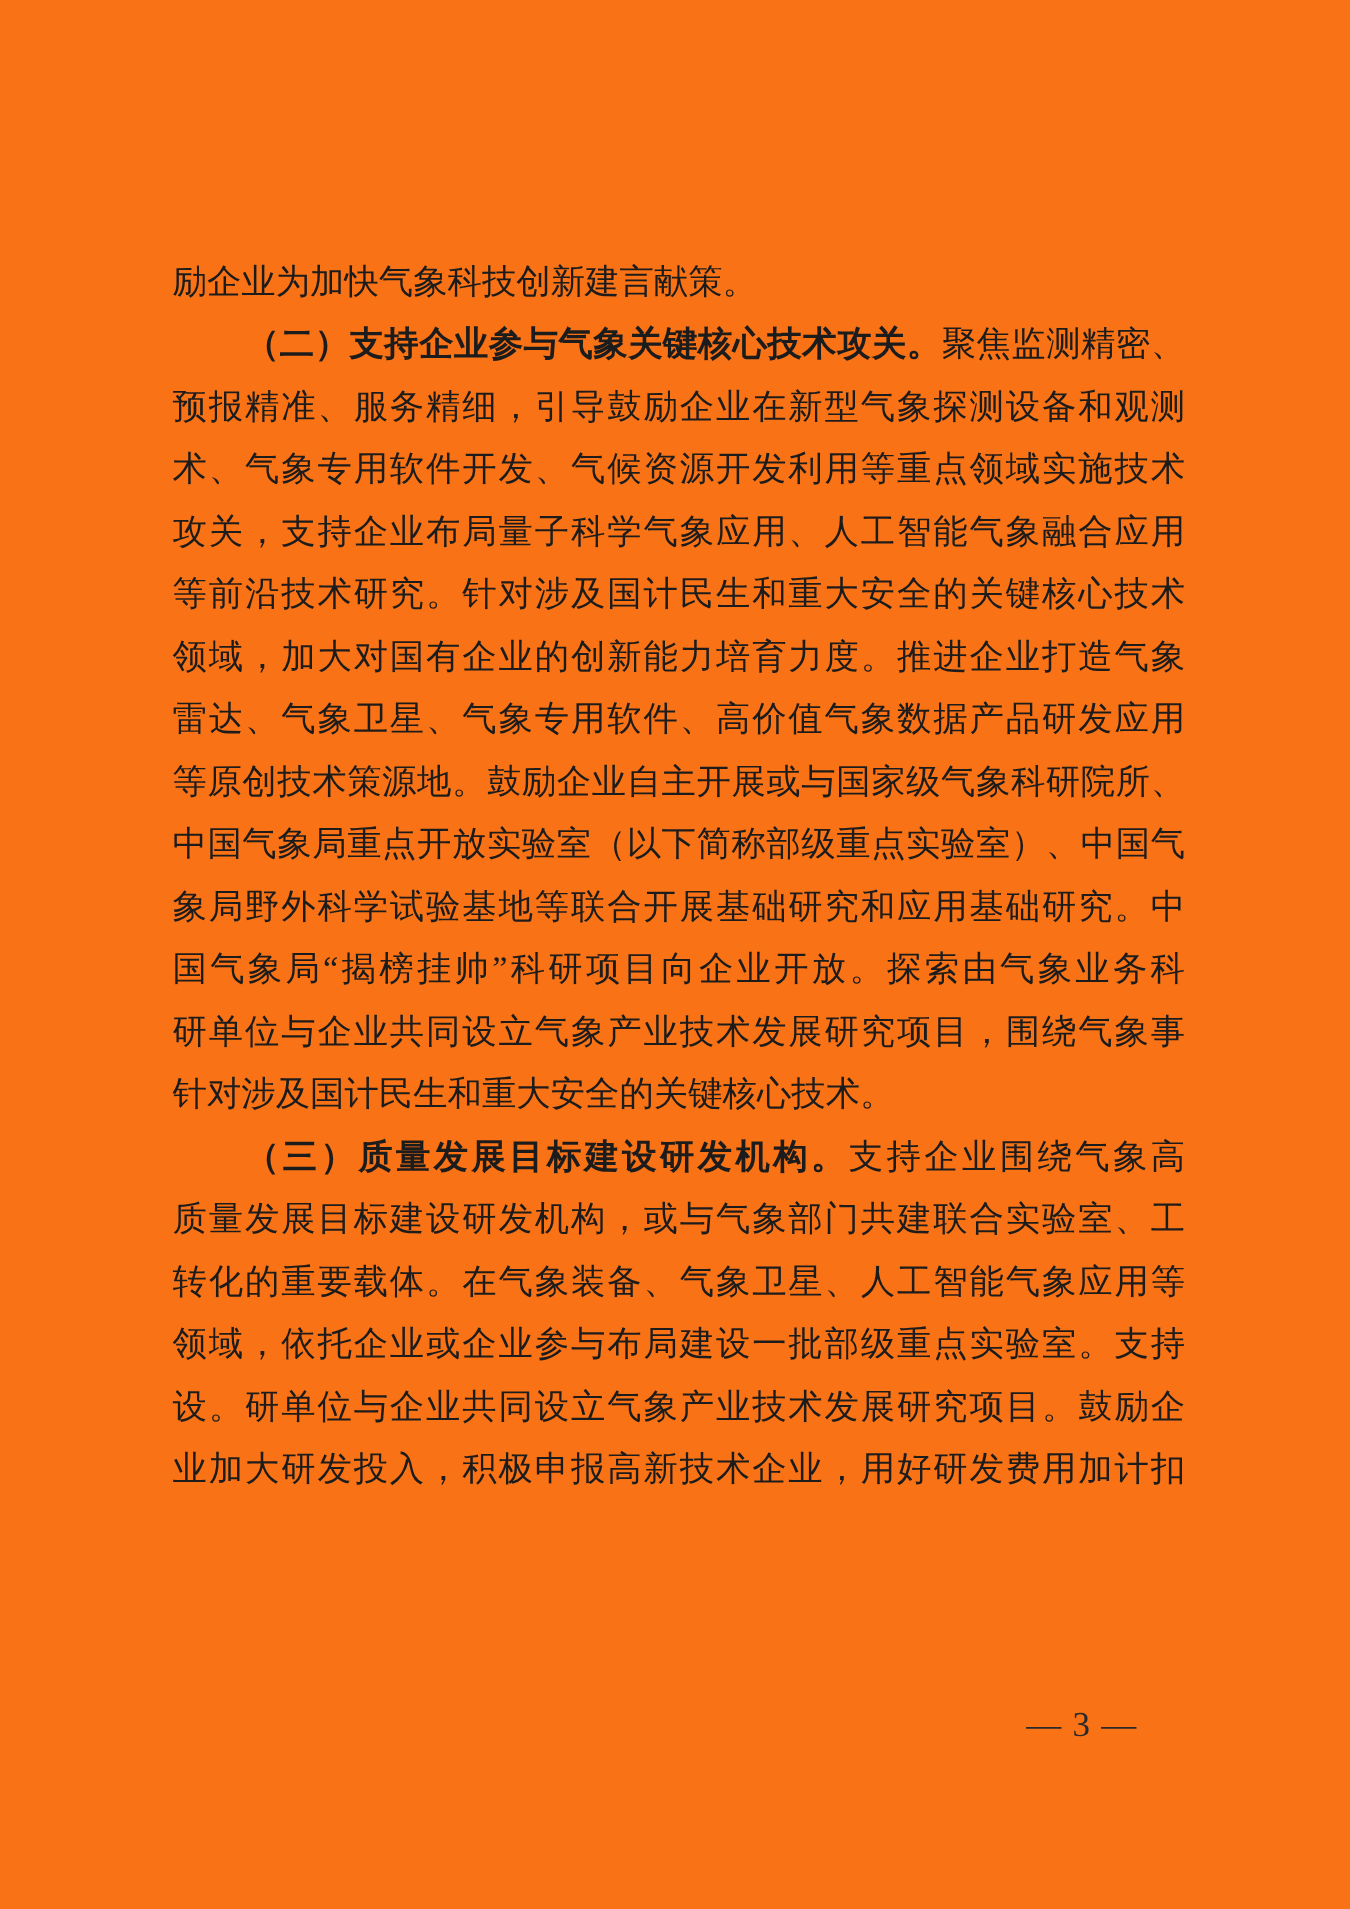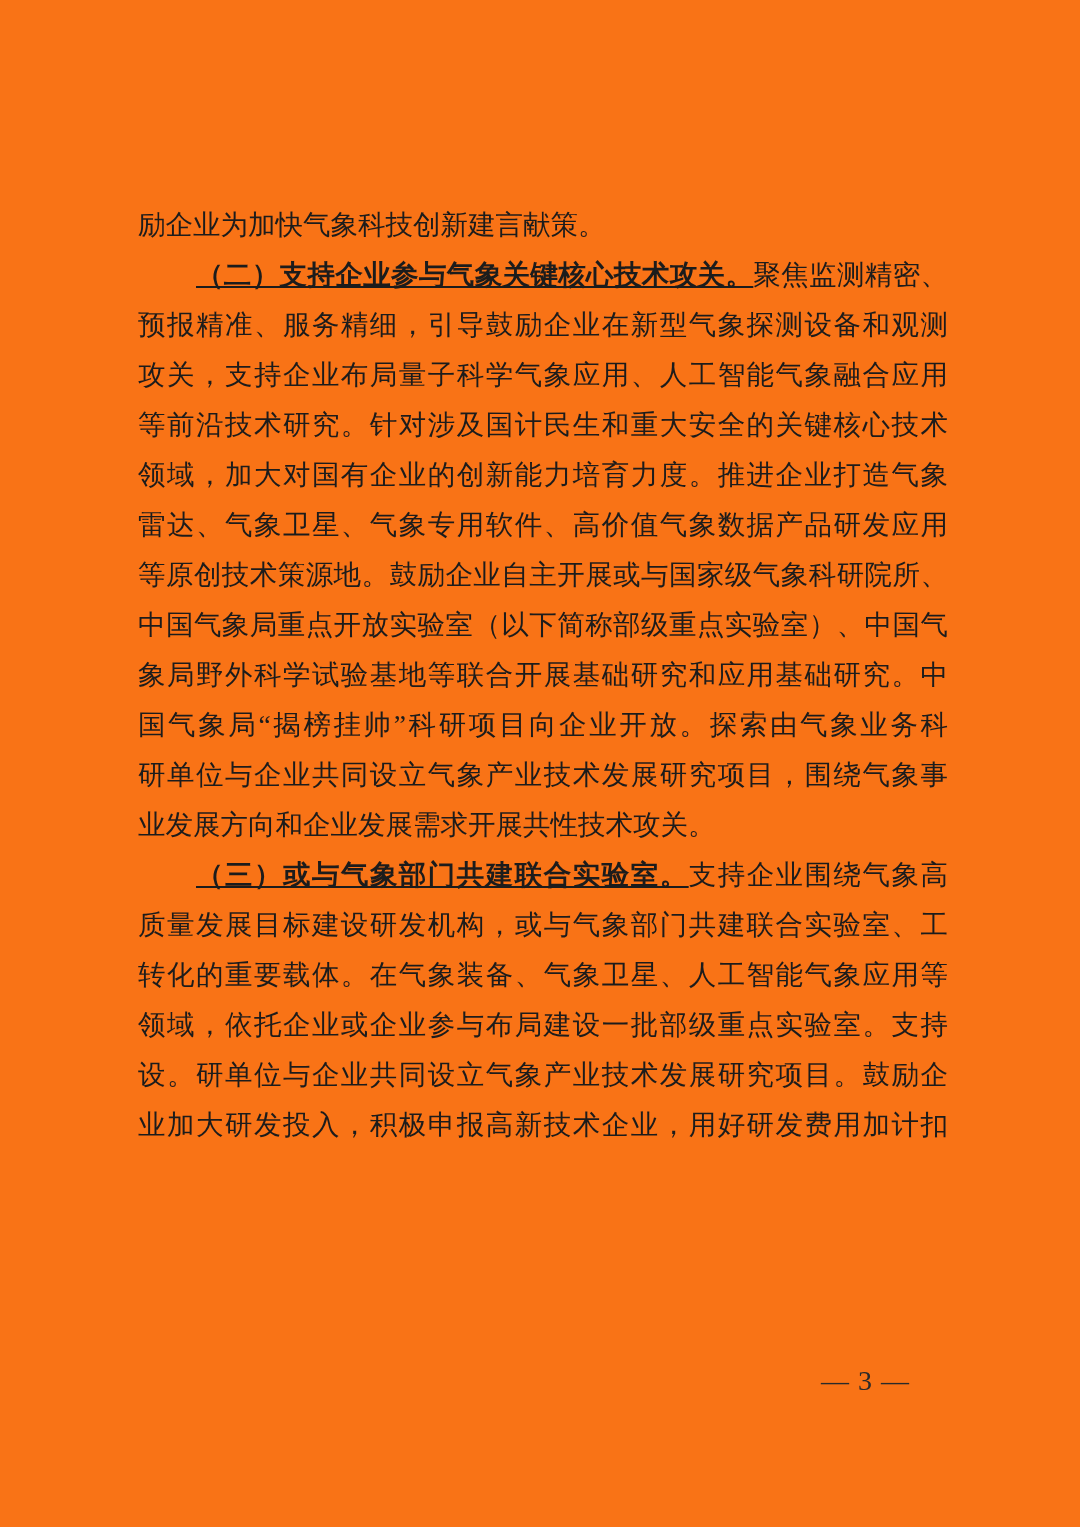--- a/index.html
+++ b/index.html
@@ -23,51 +23,52 @@
   .line {
     height: 50px;
     line-height: 50px;
     text-align: justify;
     text-justify: inter-character;
     overflow: hidden;
     white-space: normal;
   }
   .line.fill { text-align-last: justify; }
   .line.indent { text-indent: 58px; }
-  .seg.bold { font-weight: 700; text-decoration: underline; }
+  .seg.bold { font-weight: 700; }
   .page-footer {
     position: absolute;
     top: 1360px;
     right: 170px;
     height: 42px;
     line-height: 42px;
     font-size: 28px;
     letter-spacing: 1px;
     color: #2a2a2a;
   }
 </style>
 </head>
 <body>
 
 <div class="page">
   <div class="doc-body" id="doc-body">
       <div class="line"><span class="seg">励企业为加快气象科技创新建言献策。</span></div>
       <div class="line fill indent"><span class="seg bold">（二）支持企业参与气象关键核心技术攻关。</span><span class="seg">聚焦监测精密、</span></div>
       <div class="line fill"><span class="seg">预报精准、服务精细，引导鼓励企业在新型气象探测设备和观测</span></div>
+      <div class="line fill"><span class="seg">术、气象专用软件开发、气候资源开发利用等重点领域实施技术</span></div>
       <div class="line fill"><span class="seg">攻关，支持企业布局量子科学气象应用、人工智能气象融合应用</span></div>
       <div class="line fill"><span class="seg">等前沿技术研究。针对涉及国计民生和重大安全的关键核心技术</span></div>
       <div class="line fill"><span class="seg">领域，加大对国有企业的创新能力培育力度。推进企业打造气象</span></div>
       <div class="line fill"><span class="seg">雷达、气象卫星、气象专用软件、高价值气象数据产品研发应用</span></div>
       <div class="line fill"><span class="seg">等原创技术策源地。鼓励企业自主开展或与国家级气象科研院所、</span></div>
       <div class="line fill"><span class="seg">中国气象局重点开放实验室（以下简称部级重点实验室）、中国气</span></div>
       <div class="line fill"><span class="seg">象局野外科学试验基地等联合开展基础研究和应用基础研究。中</span></div>
       <div class="line fill"><span class="seg">国气象局“揭榜挂帅”科研项目向企业开放。探索由气象业务科</span></div>
       <div class="line fill"><span class="seg">研单位与企业共同设立气象产业技术发展研究项目，围绕气象事</span></div>
-      <div class="line"><span class="seg">业发展方向和企业发展需求开展共性技术攻关。</span></div>
-      <div class="line fill indent"><span class="seg bold">（三）或与气象部门共建联合实验室。</span><span class="seg">支持企业围绕气象高</span></div>
+      <div class="line"><span class="seg">针对涉及国计民生和重大安全的关键核心技术。</span></div>
+      <div class="line fill indent"><span class="seg bold">（三）质量发展目标建设研发机构。</span><span class="seg">支持企业围绕气象高</span></div>
       <div class="line fill"><span class="seg">质量发展目标建设研发机构，或与气象部门共建联合实验室、工</span></div>
       <div class="line fill"><span class="seg">转化的重要载体。在气象装备、气象卫星、人工智能气象应用等</span></div>
       <div class="line fill"><span class="seg">领域，依托企业或企业参与布局建设一批部级重点实验室。支持</span></div>
       <div class="line fill"><span class="seg">设。研单位与企业共同设立气象产业技术发展研究项目。鼓励企</span></div>
       <div class="line fill"><span class="seg">业加大研发投入，积极申报高新技术企业，用好研发费用加计扣</span></div>
     </div>
   <div class="page-footer">
     <span>— 3 —</span>
   </div>
 </div>

